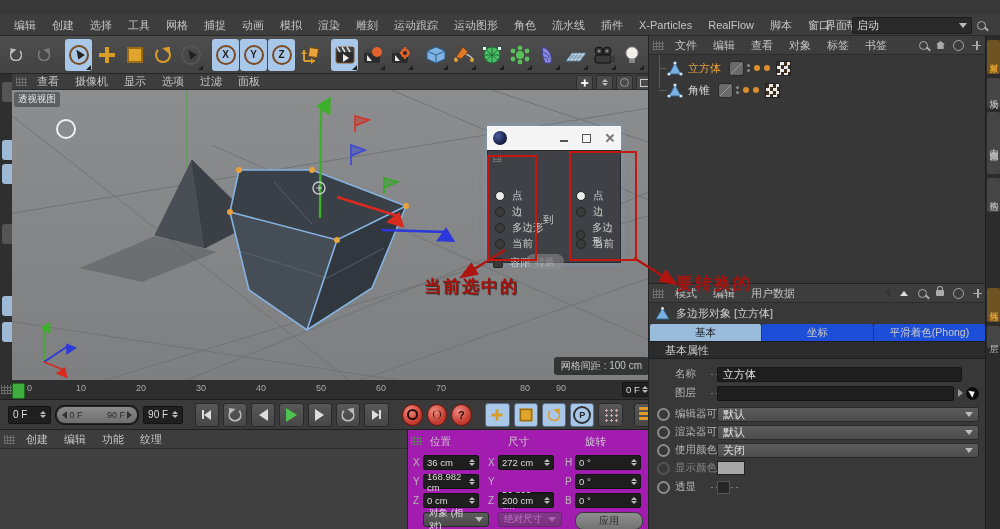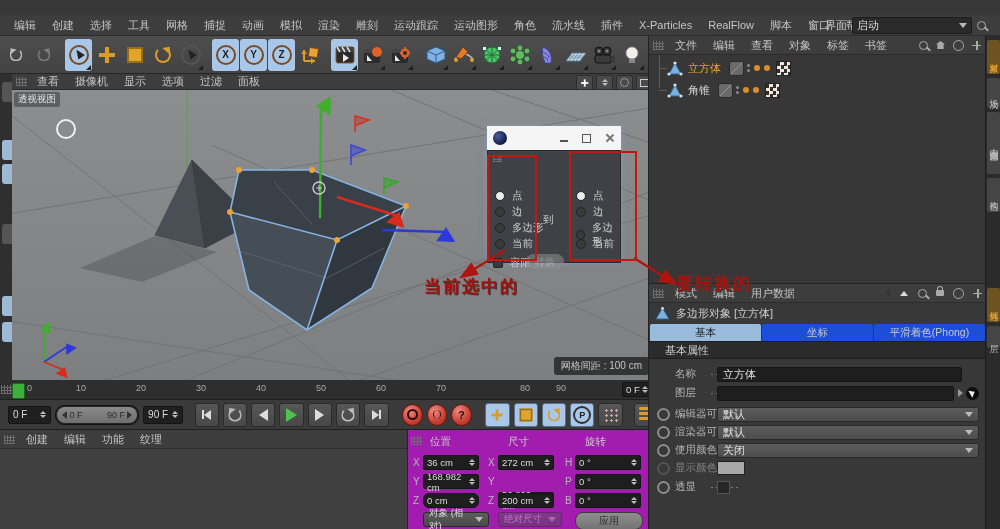--- a/index.html
+++ b/index.html
@@ -645,21 +645,21 @@
       </span>
     <span class="crow-label" style="left:5px;top:46px;">Y</span>
     <span class="cfield" style="left:15px;top:44px;">
         <span>168.982 cm</span>
         <span class="spin">
           <span class="tri-up"></span>
           <span class="tri-down"></span>
         </span>
       </span>
     <span class="crow-label" style="left:5px;top:65px;">Z</span>
-    <span class="cfield" style="left:15px;top:63px;border-radius:6px;">
+    <span class="cfield" style="left:15px;top:63px;">
         <span>0 cm</span>
         <span class="spin">
           <span class="tri-up"></span>
           <span class="tri-down"></span>
         </span>
       </span>
 
     <span class="crow-label" style="left:80px;top:27px;">X</span>
     <span class="cfield" style="left:90px;top:25px;">
         <span>272 cm</span>

